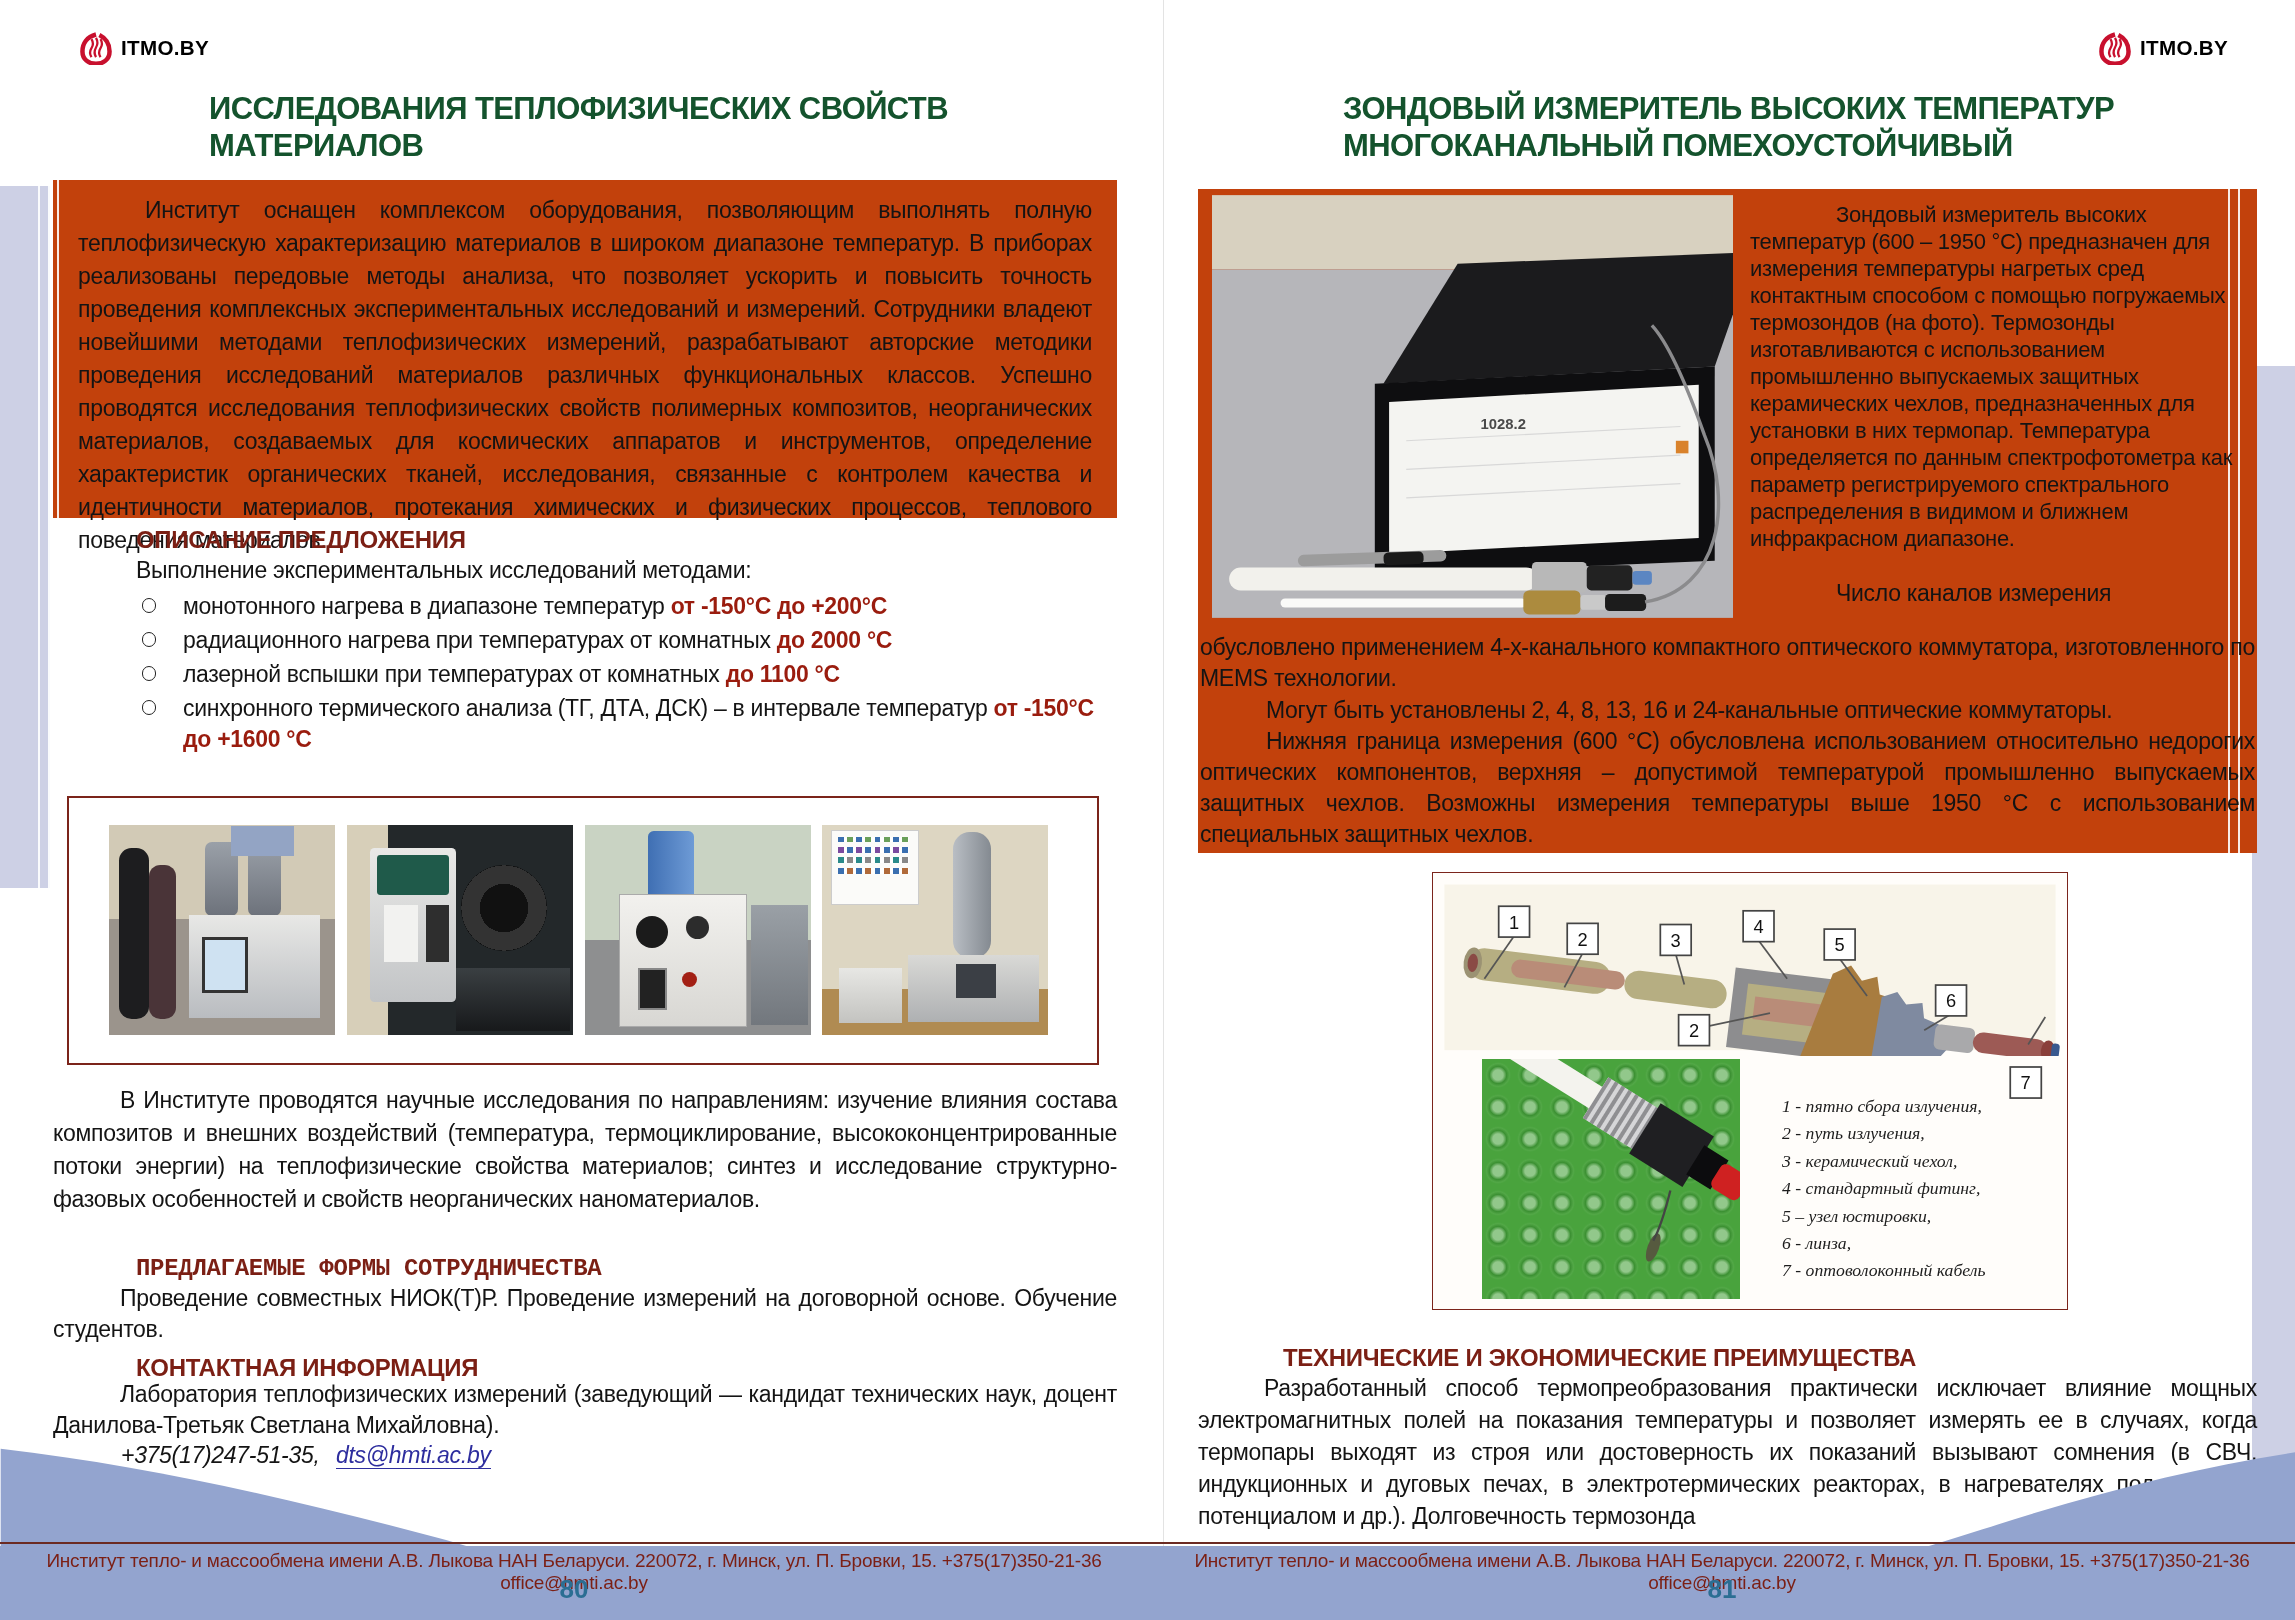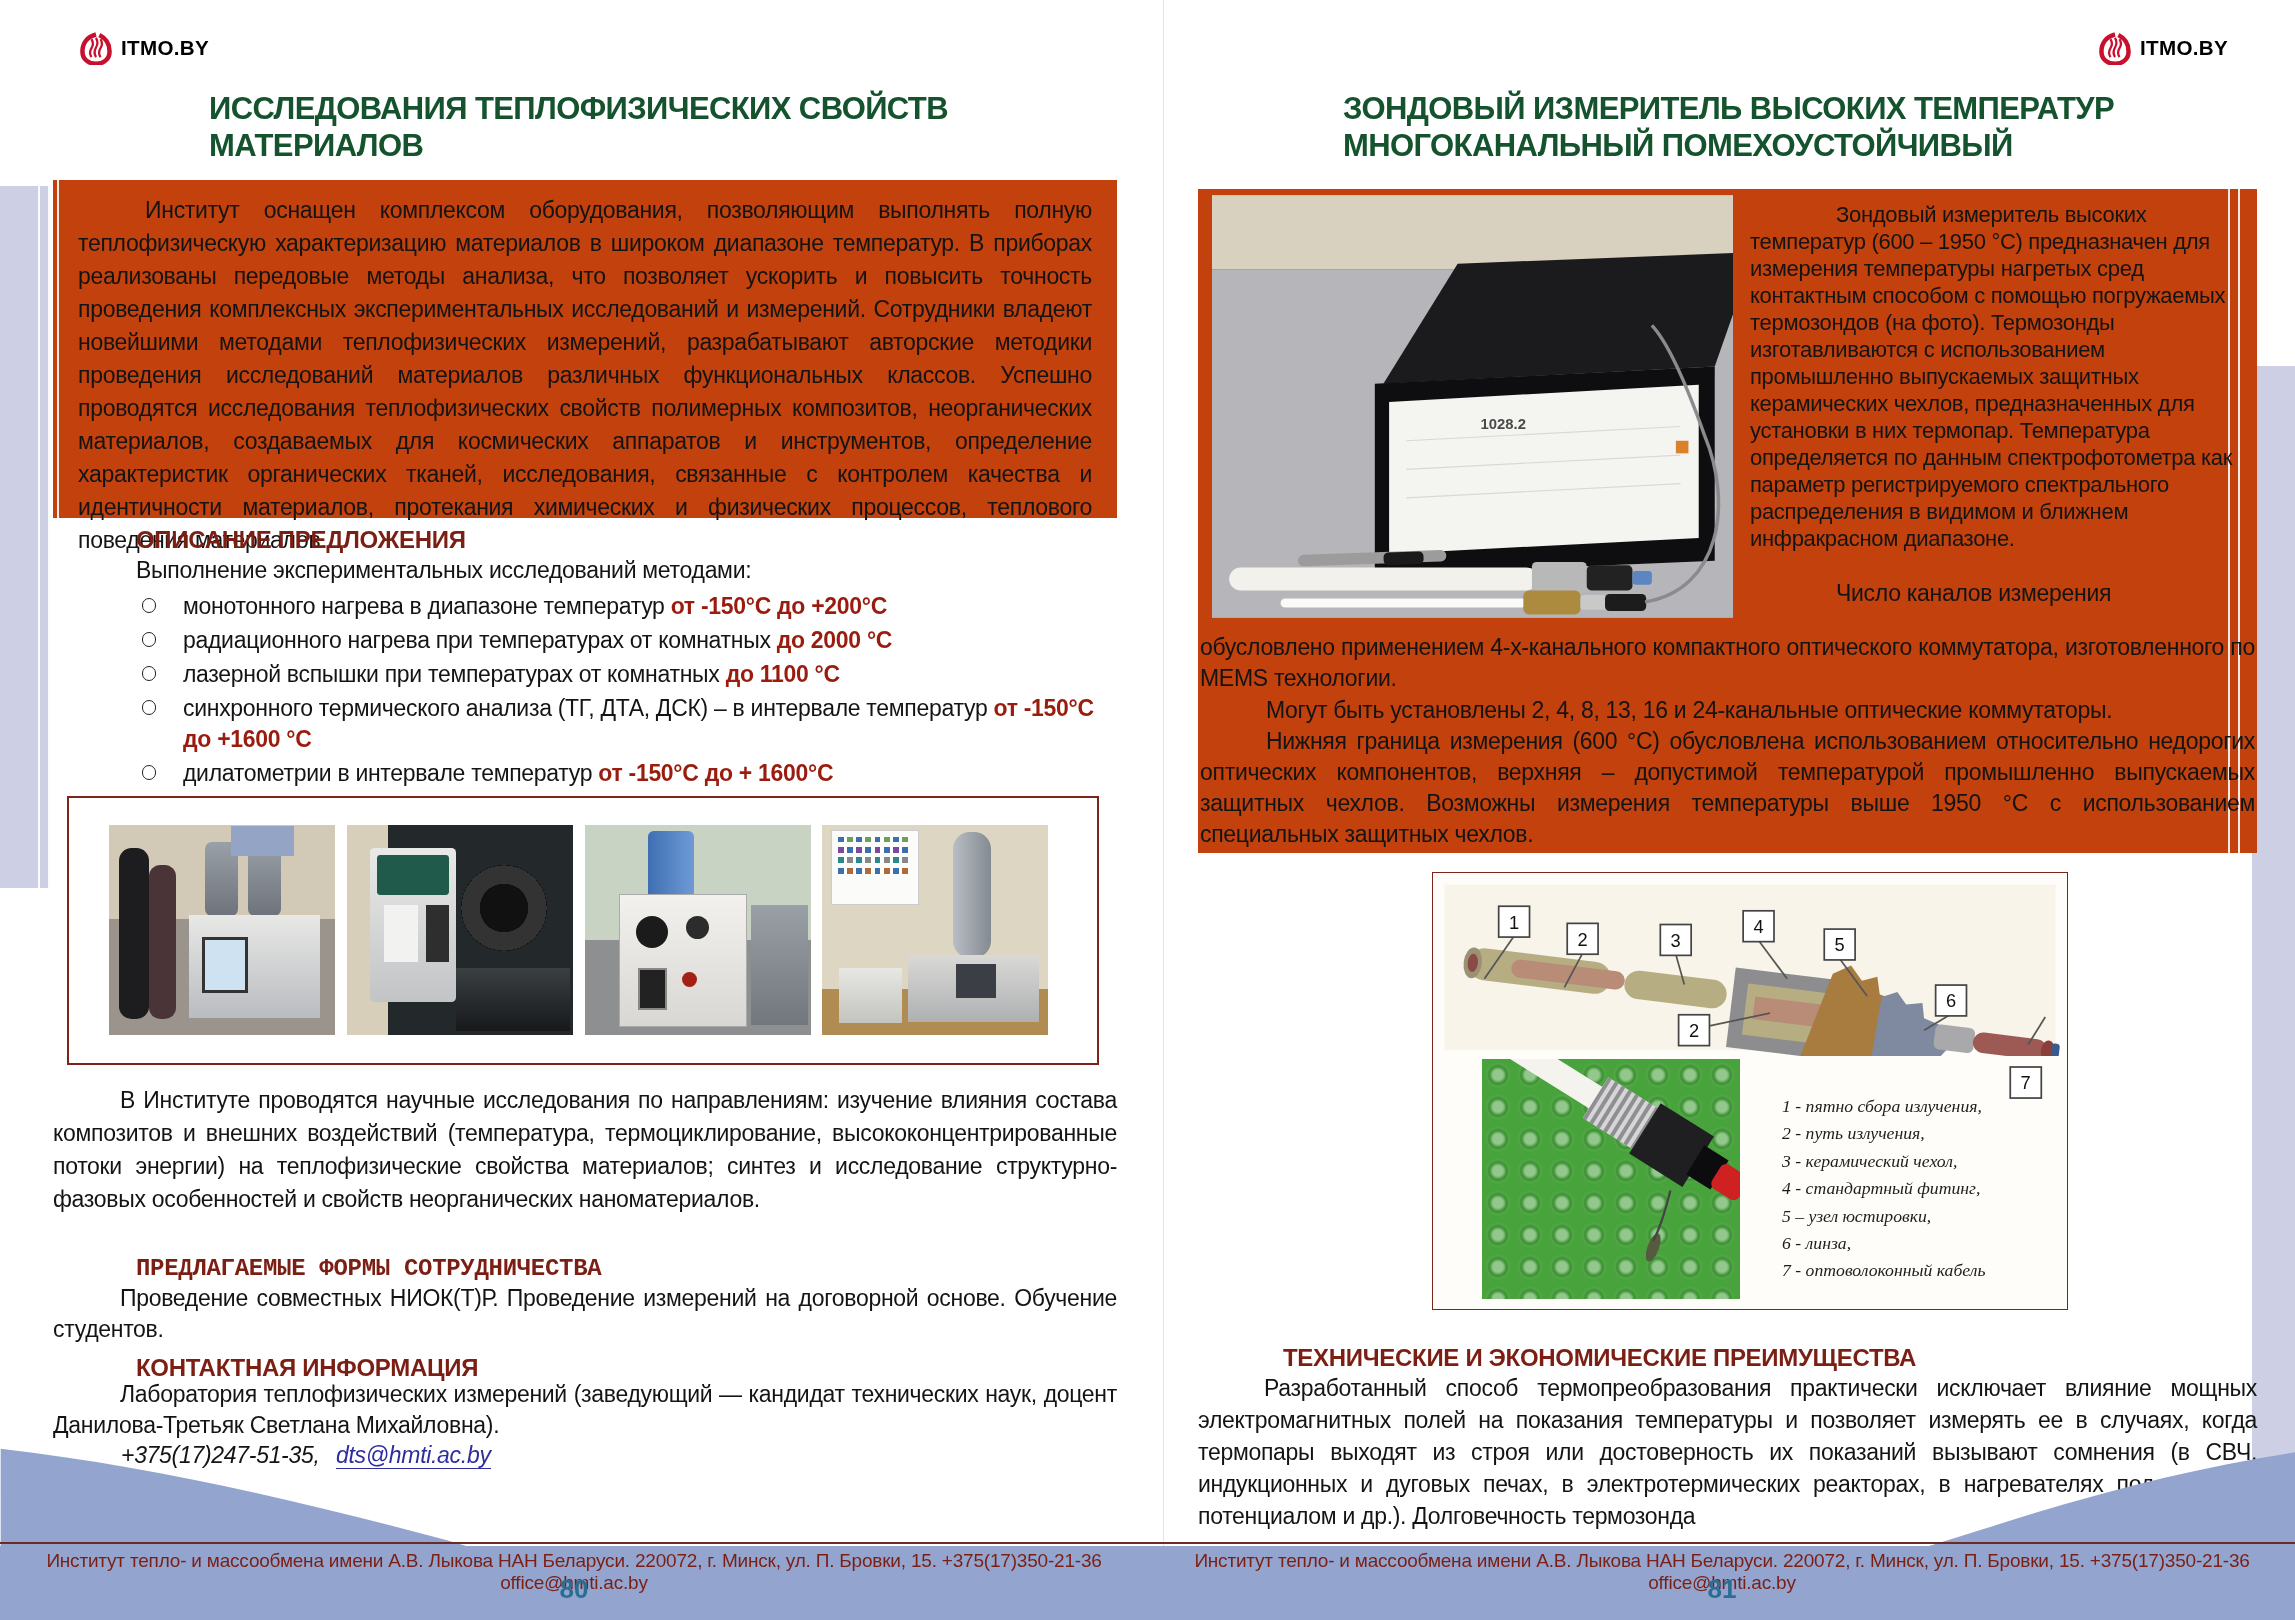--- a/index.html
+++ b/index.html
@@ -85,24 +85,20 @@
         <span class="marker"></span>
         <span>радиационного нагрева при температурах от комнатных </span><span class="hl">до 2000 °С</span>
       </div>
       <div class="bullet">
         <span class="marker"></span>
         <span>лазерной вспышки при температурах от комнатных </span><span class="hl">до 1100 °С</span>
       </div>
       <div class="bullet">
         <span class="marker"></span>
         <span>синхронного термического анализа (ТГ, ДТА, ДСК) – в интервале температур </span><span class="hl">от -150°С до +1600 °С</span>
-      </div>
-      <div class="bullet">
-        <span class="marker"></span>
-        <span>дилатометрии в интервале температур </span><span class="hl">от -150°С до + 1600°С</span>
       </div>
     </div>
 
     <div class="imgbox" style="left:67px;top:796px;width:1028px;height:265px;">
       <div class="photo" style="left:40px;top:27.4px;width:226px;height:210px;background:linear-gradient(#d2cab6 0 45%, #9b948c 45% 100%);">
         <div class="abs" style="left:10.3px;top:23px;width:30px;height:171px;background:#1d1d1f;border-radius:12.6px;"></div>
         <div class="abs" style="left:40px;top:40px;width:27.4px;height:154px;background:#4a3438;border-radius:11.4px;"></div>
         <div class="abs" style="left:96px;top:17px;width:33px;height:74px;background:linear-gradient(#9aa0a8,#6d727b);border-radius:6.9px;"></div>
         <div class="abs" style="left:139px;top:17px;width:33px;height:74px;background:linear-gradient(#9aa0a8,#6d727b);border-radius:6.9px;"></div>
         <div class="abs" style="left:122px;top:1.1px;width:63px;height:30px;background:#93a4c4;"></div>

